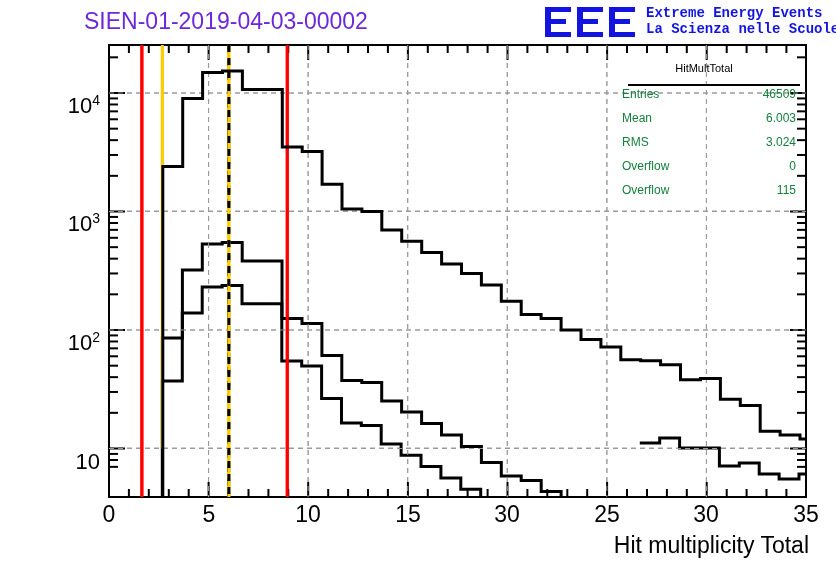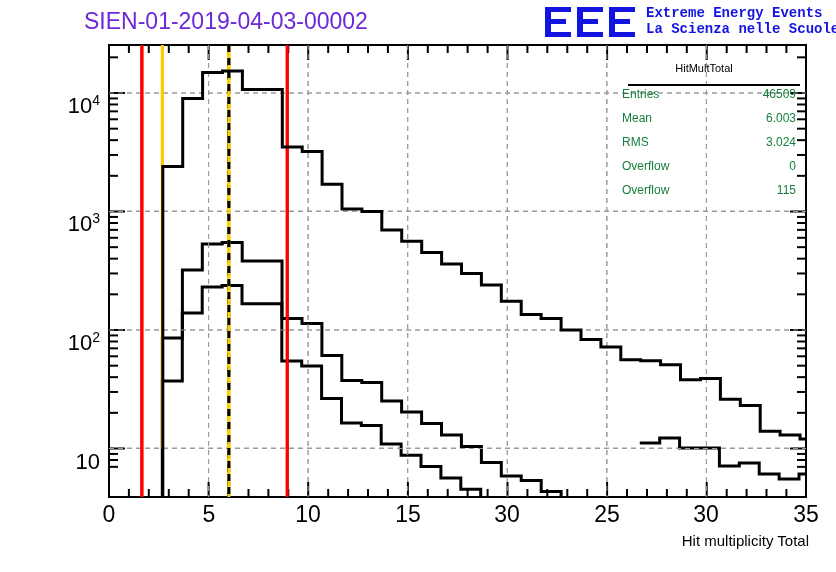--- a/index.html
+++ b/index.html
@@ -14,21 +14,21 @@
   .logo-eee{position:absolute;left:0px;top:2px;width:100px;height:34px;}
   .logo-text{position:absolute;left:103px;top:2px;}
   .logo-line{font-size:14px;font-weight:bold;color:#1414e0;line-height:16px;white-space:nowrap;font-family:Liberation Mono, monospace;}
 
   .plotarea{position:absolute;left:109px;top:45px;width:697px;height:452px;overflow:hidden;}
 
   
   .ylab{position:absolute;text-align:right;font-size:22px;color:#000;white-space:nowrap;margin-top:12px;}
   .ylab sup{font-size:14px;vertical-align:super;}
   .xlab{position:absolute;text-align:center;font-size:23px;color:#000;white-space:nowrap;}
-  .xtitle{position:absolute;right:27px;top:532px;font-size:15px;color:#000;white-space:nowrap;}
+  .xtitle{position:absolute;right:27px;top:532px;font-size:23px;color:#000;white-space:nowrap;}
 
   
   .stats{position:absolute;left:608px;top:62px;width:192px;height:145px;background:transparent;}
   .stats-title{position:absolute;left:0;top:0;width:192px;text-align:center;font-size:11px;color:#000;}
   .stats-rule{position:absolute;left:20px;top:22px;width:172px;height:2px;background:#000;}
   .stats-rows{position:absolute;left:0;top:25px;width:192px;}
   .srow{position:relative;height:24px;font-size:12px;color:#15803d;}
   .sname{position:absolute;left:14px;top:0;}
   .sval{position:absolute;right:4px;top:0;}
 </style>

